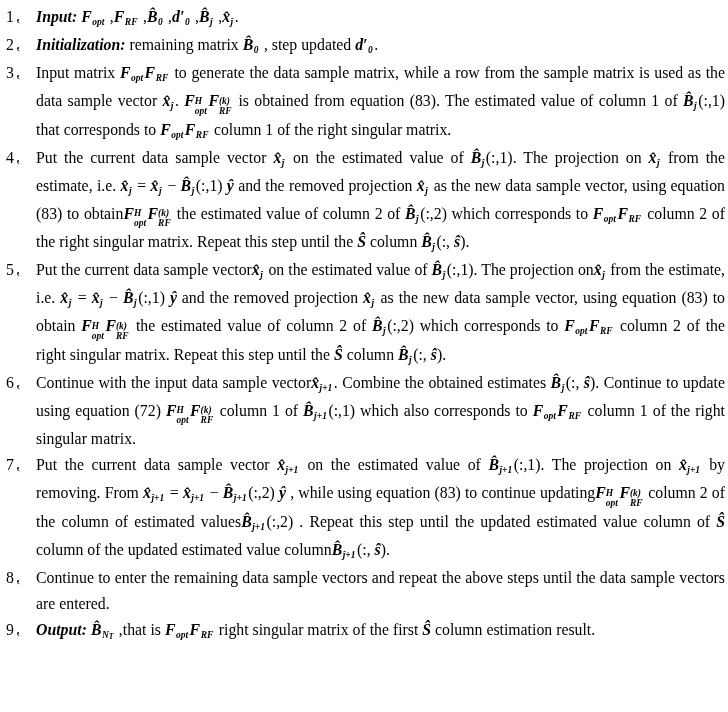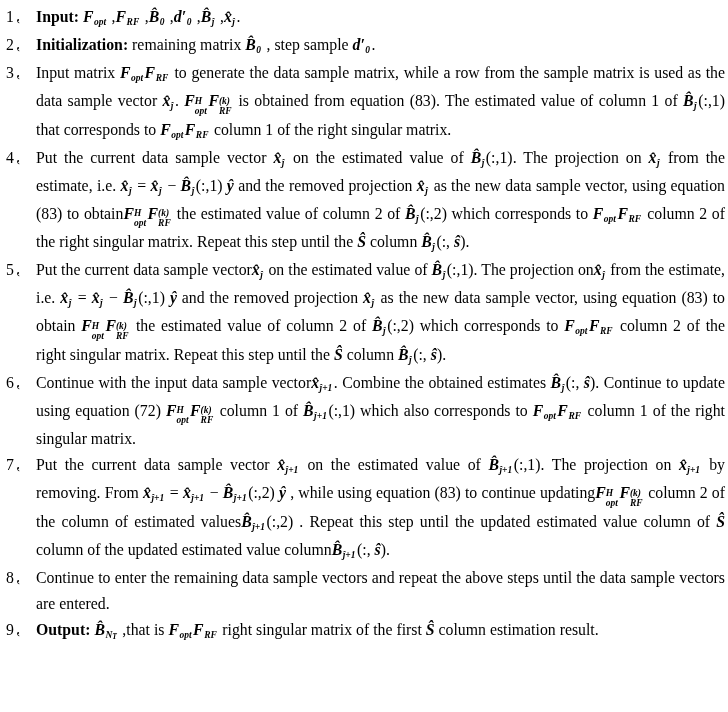--- a/index.html
+++ b/index.html
@@ -6,42 +6,42 @@
   body {
     width: 728px; height: 712px; overflow: hidden;
     background: #ffffff; color: #000000;
     font-family: "Liberation Serif", "DejaVu Serif", serif;
     font-size: 15.8px;
   }
   .doc { padding: 4px 3px 0 6px; }
   .step { display: flex; align-items: flex-start; }
   .num  { flex: 0 0 30px; line-height: 26px; }
   .body { flex: 1; text-align: justify; line-height: 26px; }
-  .bold { font-weight: bold; }
+  .bold { font-weight: bold; font-style: italic; }
   .m    { font-style: italic; font-weight: bold; margin-top: 28px; }
   .tok  { white-space: nowrap; }
   .up   { font-style: normal; font-weight: normal; }
   .sb   { font-size: 0.6em; position: relative; top: 0.34em; margin-left: 0.5px; margin-right: 1.5px; }
   .ss   { display: inline-flex; flex-direction: column; align-items: flex-start;
           font-size: 0.6em; line-height: 1.05; vertical-align: 0.25em; margin-right: 1.5px; }
   .ss .p, .ss .s { display: block; }
   .s2   { font-size: 0.8em; position: relative; top: 0.18em; }
   .ncomma { display: inline-block; transform: scaleX(-1) translateY(-1px); margin-left: 2px; }
 </style>
 </head>
 <body>
 
 <main id="doc" class="doc">
     <div class="step">
       <span class="num"><span>1</span><span class="ncomma">,</span></span>
       <div class="body"><span class="bold">Input: </span><span class="m"><span class="tok"><span>F</span><span class="sb"><span>opt</span></span></span></span><span class="txt"> ,</span><span class="m"><span class="tok"><span>F</span><span class="sb"><span>RF</span></span></span></span><span class="txt"> ,</span><span class="m"><span class="tok"><span>B̂</span><span class="sb"><span>0</span></span></span></span><span class="txt"> ,</span><span class="m"><span class="tok"><span>d′</span><span class="sb"><span>0</span></span></span></span><span class="txt"> ,</span><span class="m"><span class="tok"><span>B̂</span><span class="sb"><span>ĵ</span></span></span></span><span class="txt"> ,</span><span class="m"><span class="tok"><span>x̂</span><span class="sb"><span>ĵ</span></span></span></span><span class="txt">.</span></div>
     </div>
     <div class="step">
       <span class="num"><span>2</span><span class="ncomma">,</span></span>
-      <div class="body"><span class="bold">Initialization: </span><span class="txt">remaining matrix </span><span class="m"><span class="tok"><span>B̂</span><span class="sb"><span>0</span></span></span></span><span class="txt"> , step sample </span><span class="m"><span class="tok"><span>d′</span><span class="sb"><span>0</span></span></span></span><span class="txt">.</span></div>
+      <div class="body"><span class="bold">Initialization: </span><span class="txt">remaining matrix </span><span class="m"><span class="tok"><span>B̂</span><span class="sb"><span>0</span></span></span></span><span class="txt"> , step updated </span><span class="m"><span class="tok"><span>d′</span><span class="sb"><span>0</span></span></span></span><span class="txt">.</span></div>
     </div>
     <div class="step">
       <span class="num"><span>3</span><span class="ncomma">,</span></span>
       <div class="body"><span class="txt">Input matrix </span><span class="m"><span class="tok"><span>F</span><span class="sb"><span>opt</span></span></span><span class="tok"><span>F</span><span class="sb"><span>RF</span></span></span></span><span class="txt"> to generate the data sample matrix, while a row from the sample matrix is used as the data sample vector </span><span class="m"><span class="tok"><span>x̂</span><span class="sb"><span>ĵ</span></span></span></span><span class="txt">. </span><span class="m"><span class="tok"><span>F</span><span class="ss">
               <span class="p">H</span>
               <span class="s">opt</span>
             </span></span><span class="tok"><span>F</span><span class="ss">
               <span class="p">(k)</span>
               <span class="s">RF</span>
             </span></span></span><span class="txt"> is obtained from equation (83). The estimated value of column 1 of </span><span class="m"><span class="tok"><span>B̂</span><span class="sb"><span>ĵ</span></span></span><span class="tok up"><span>(:,1)</span></span></span><span class="txt"> that corresponds to </span><span class="m"><span class="tok"><span>F</span><span class="sb"><span>opt</span></span></span><span class="tok"><span>F</span><span class="sb"><span>RF</span></span></span></span><span class="txt"> column 1 of the right singular matrix.</span></div>

